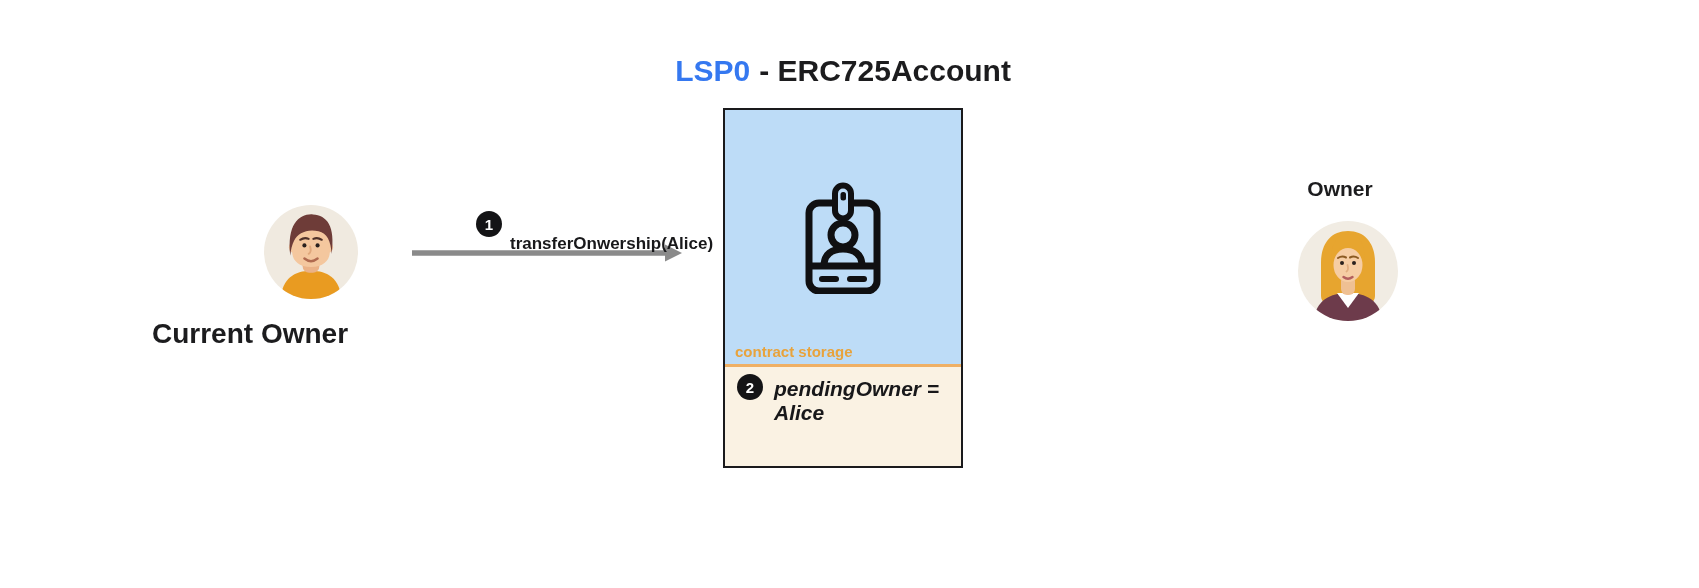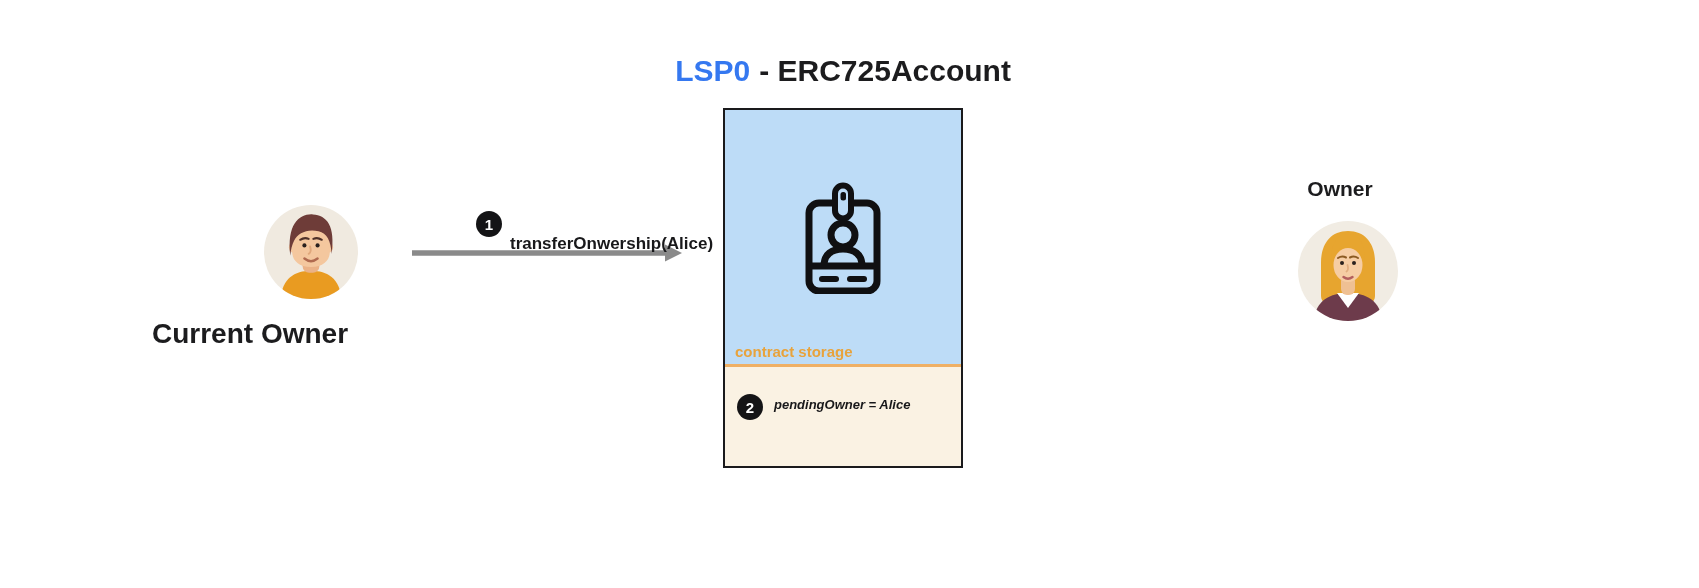--- a/index.html
+++ b/index.html
@@ -42,38 +42,38 @@
   .badge-1{left:476px;top:211px;}
   .call-label{
     position:absolute;left:510px;top:214px;
     font-size:17px;font-weight:bold;color:#18181a;margin-top:20px;
   }
 
   
   .contract-box{
     position:absolute;left:723px;top:108px;width:240px;height:360px;
     box-sizing:border-box;border:2px solid #1a1a1c;
-    display:flex;flex-direction:column;background:#faf2e3;gap:20px;
+    display:flex;flex-direction:column;background:#faf2e3;
   }
   .box-blue{
     position:relative;height:254px;background:#BDDCF7;
     border-bottom:3px solid #EFB065;flex:none;
   }
   .contract-icon{position:absolute;left:78px;top:72px;}
   .storage-label{
     position:absolute;left:10px;bottom:4px;
     font-size:15px;font-weight:bold;color:#E8A33C;
   }
   .box-cream{
     flex:1;background:#FAF2E3;position:relative;
     display:flex;align-items:flex-start;padding:7px 0 0 12px;gap:11px;
   }
   .box-cream .step-badge{position:static;flex:none;}
   .pending-text{
-    font-size:13px;font-weight:bold;font-style:italic;color:#18181a;
+    font-size:21px;font-weight:bold;font-style:italic;color:#18181a;
     margin-top:3px;
   }
 </style>
 </head>
 <body>
 
 <div class="canvas">
 
   <div class="title">
     <span class="t-blue">LSP0</span><span class="t-dark">- ERC725Account</span>

